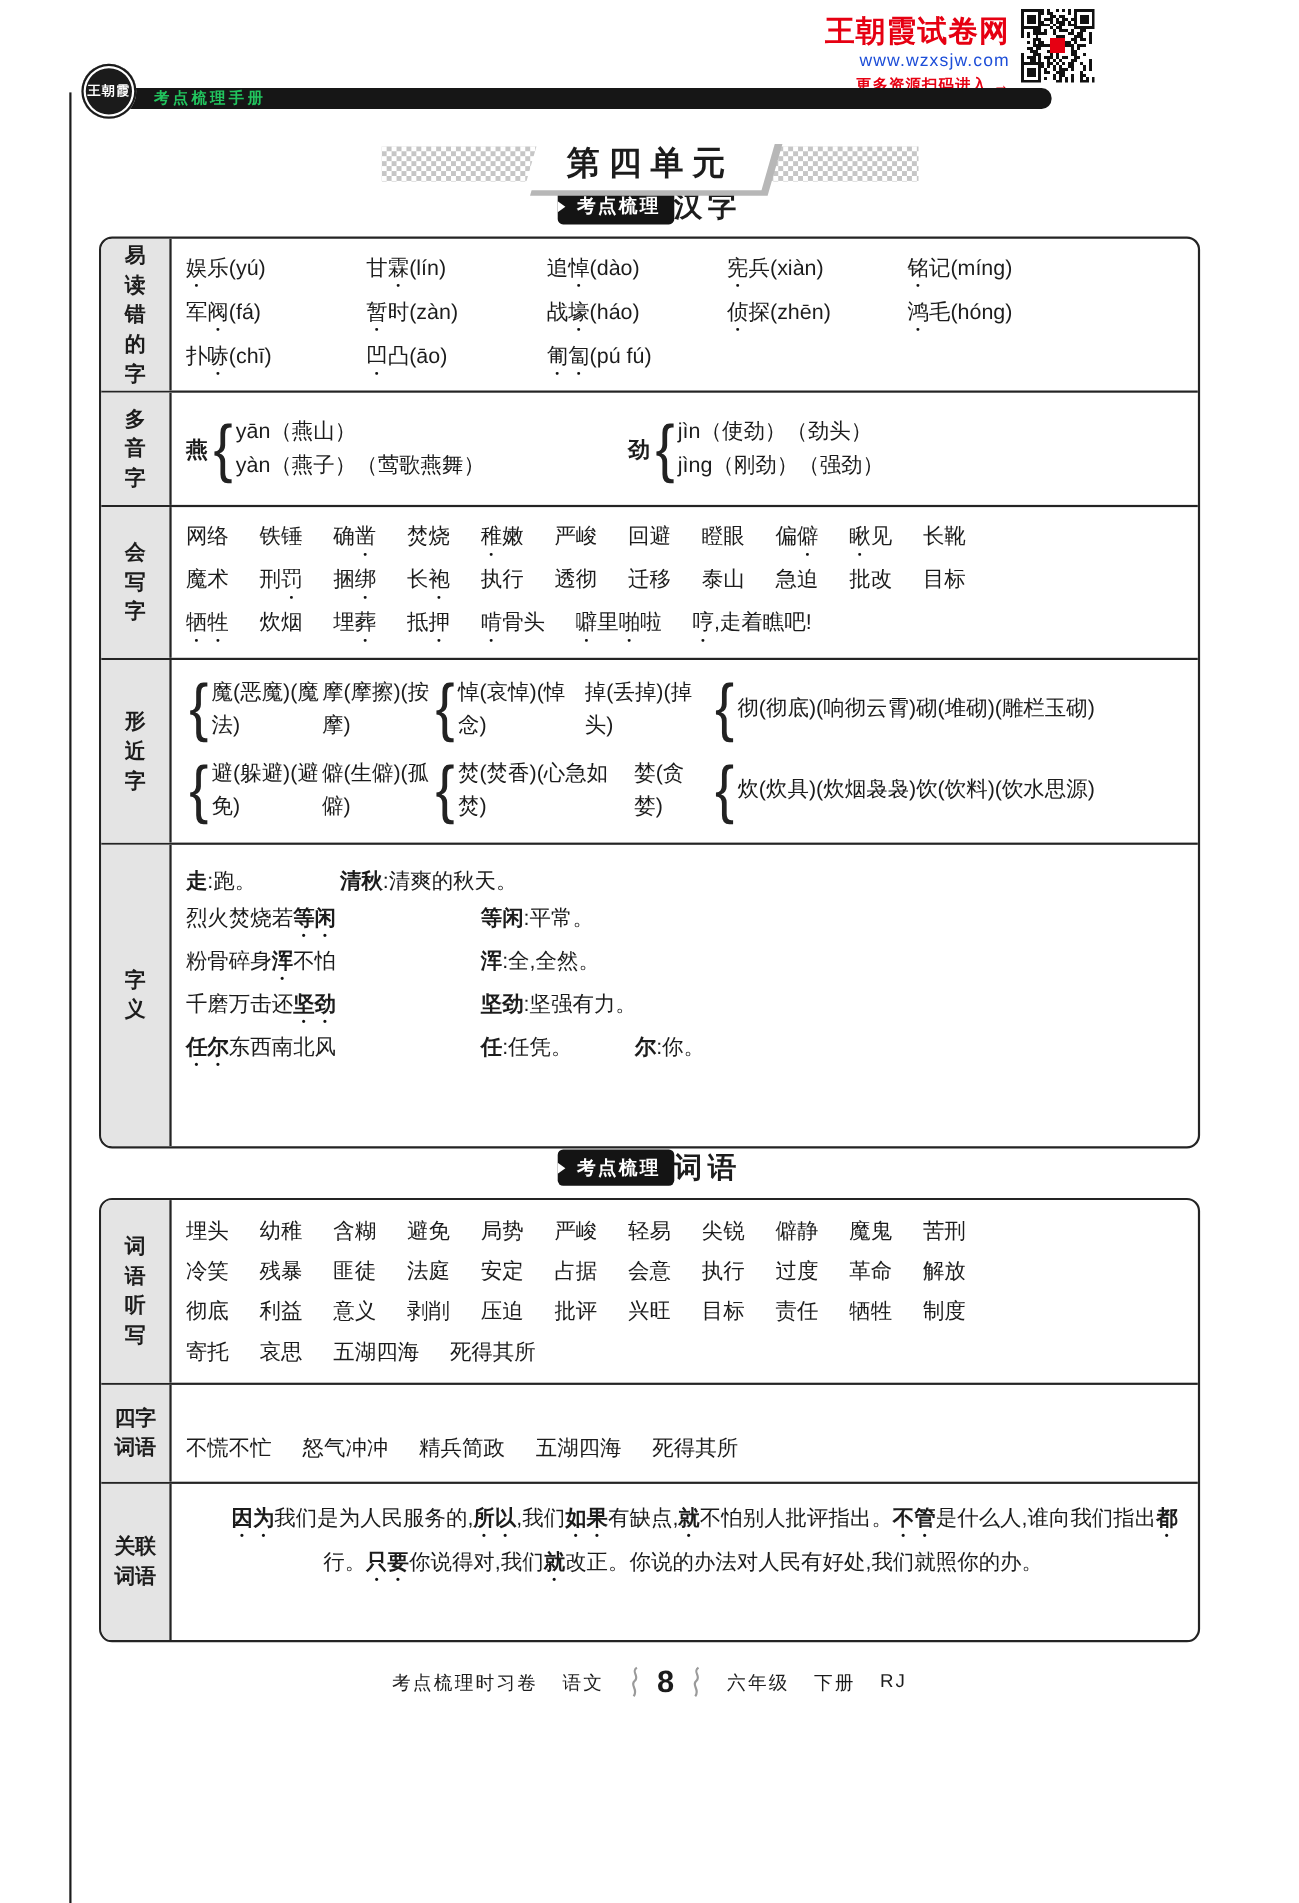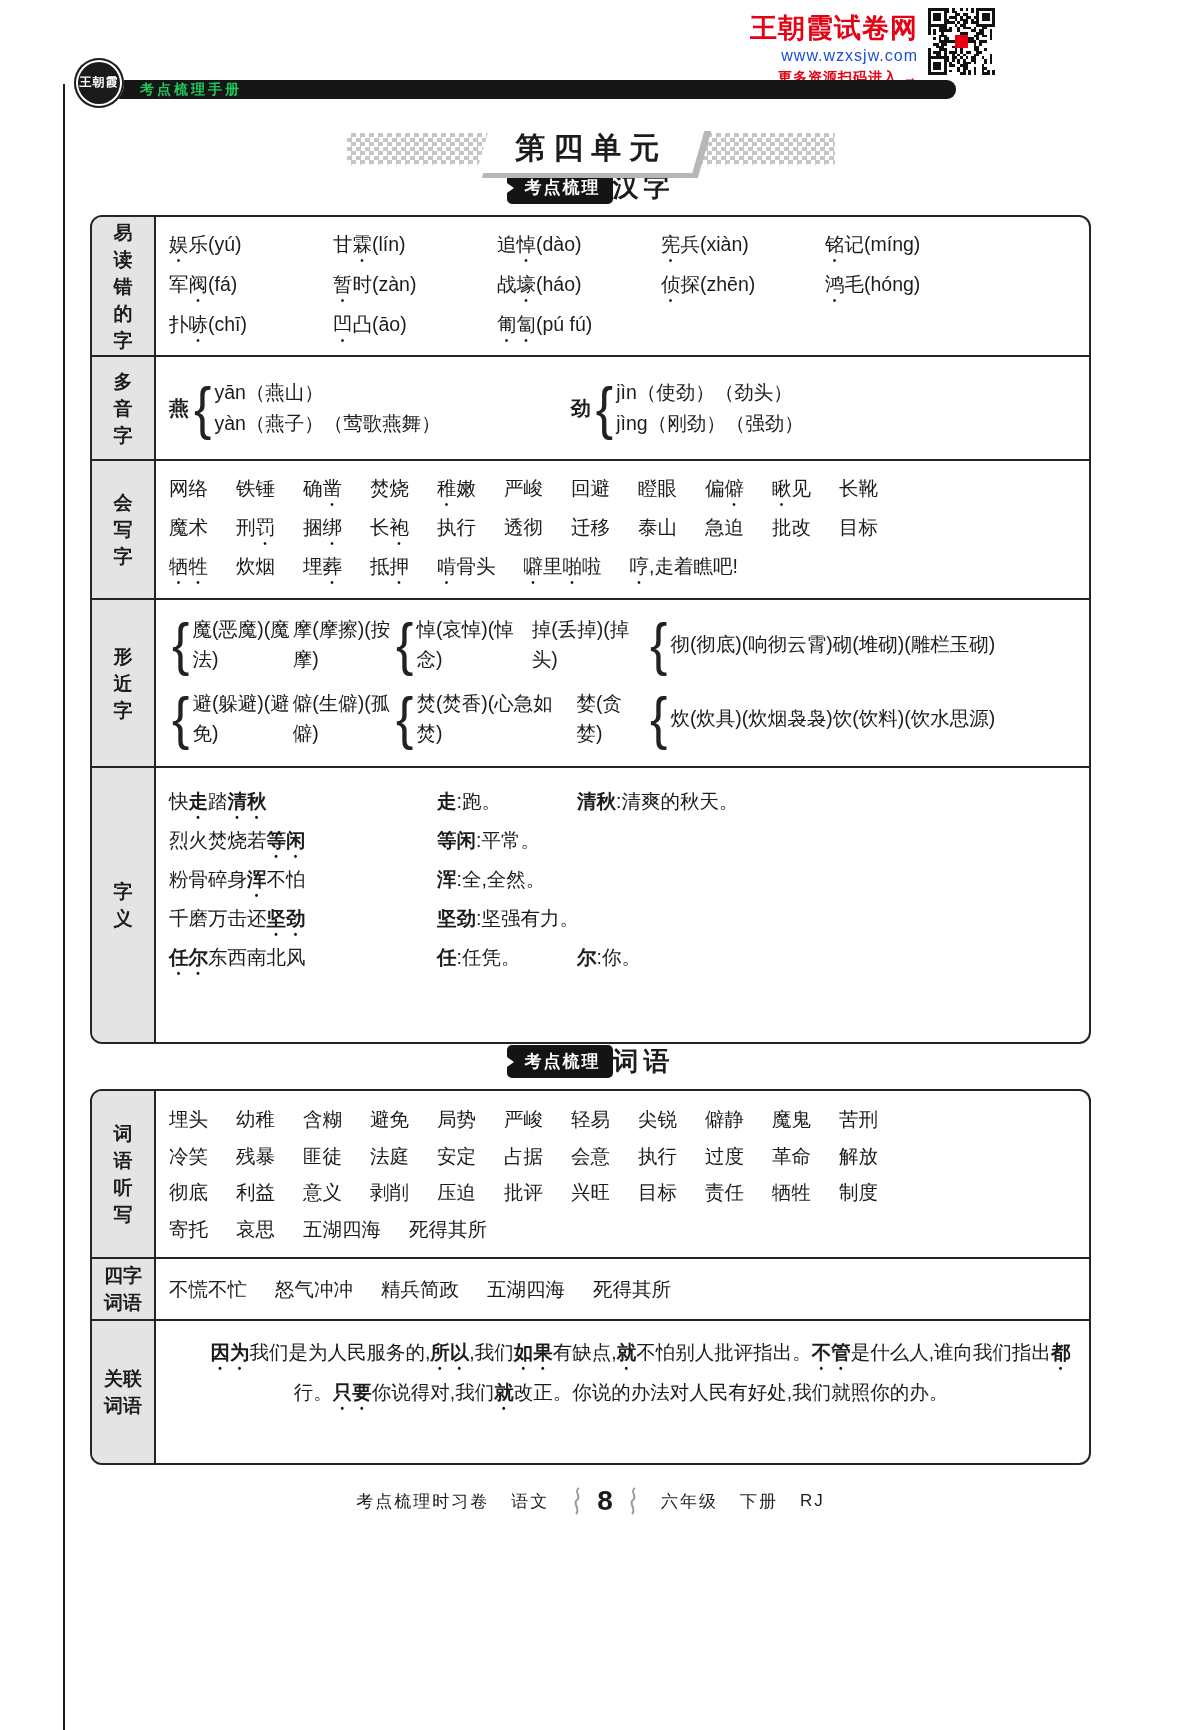--- a/index.html
+++ b/index.html
@@ -81,21 +81,21 @@
 
   .row-ziyi{min-height:274px;}
   .row-ziyi .t-content{padding-top:16px;padding-bottom:16px;}
   .zy-line{display:flex;line-height:34px;}
   .zy-phrase{flex:0 0 268px;}
   .zy-defs{display:flex;}
   .zy-def:not(:last-child){min-width:140px;}
 
   .row-sizi{min-height:60px;}
   .row-sizi .t-content{padding-top:12px;padding-bottom:12px;}
-  .row-sizi .wline{line-height:36px;}
+  .row-sizi .wline{line-height:36px;margin-top:28px;}
 
   .row-guanlian{min-height:142px;}
   .row-guanlian .t-content{padding-top:13px;padding-bottom:13px;text-align:center;}
   .para{line-height:37.5px;text-indent:2em;padding-right:4px;}
 
   .footer{display:flex;align-items:center;justify-content:center;gap:22px;margin-top:20px;}
   .f-text{font-size:17px;letter-spacing:2px;}
   .f-page{font-size:28px;font-weight:bold;margin:0 -8px;}
   .squig{display:block;}
 </style>
@@ -286,21 +286,20 @@
               </div>
             </div>
           </div>
         </div>
         <div class="t-row row-ziyi">
           <div class="t-label">
             <div class="t-label-text">字<br>义</div>
           </div>
           <div class="t-content">
             <div class="zy-line">
-              <div class="zy-phrase">快<span class="bd">走</span>踏<span class="bd">清秋</span></div>
               <div class="zy-defs">
                 <div class="zy-def"><span class="term">走</span>:跑。</div>
                 <div class="zy-def"><span class="term">清秋</span>:清爽的秋天。</div>
               </div>
             </div>
             <div class="zy-line">
               <div class="zy-phrase">烈火焚烧若<span class="bd">等闲</span></div>
               <div class="zy-defs">
                 <div class="zy-def"><span class="term">等闲</span>:平常。</div>
               </div>

